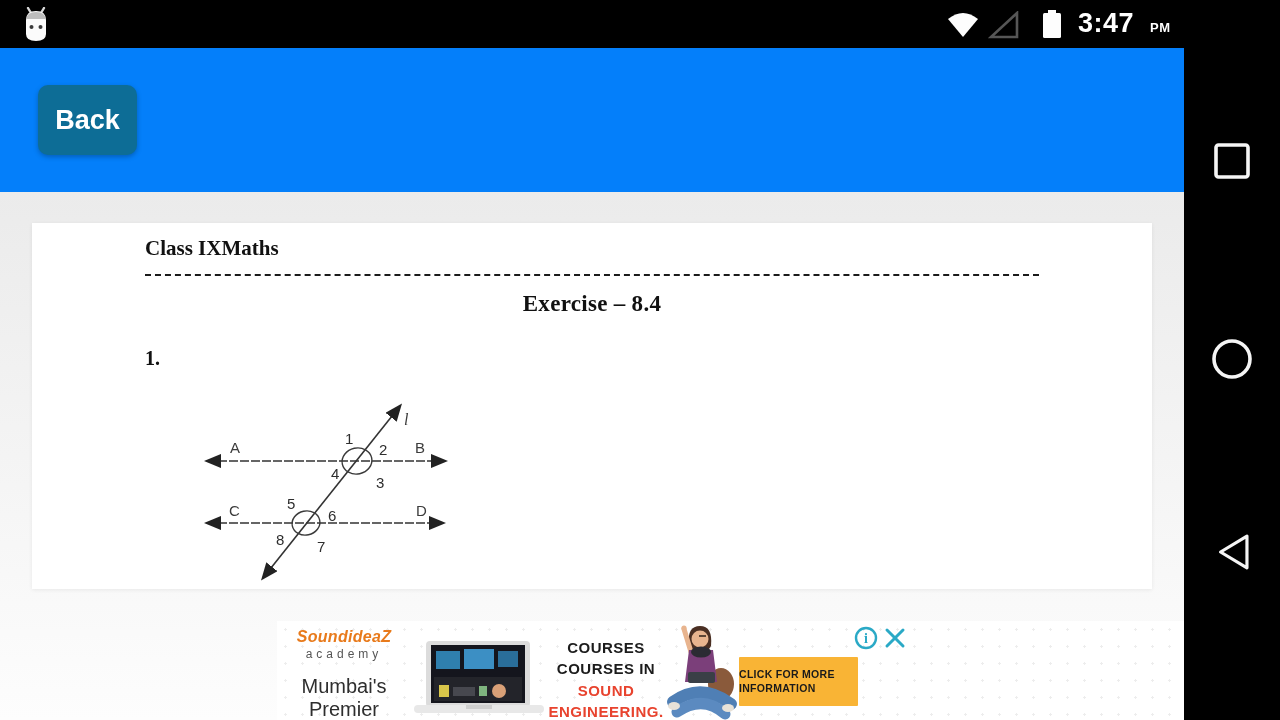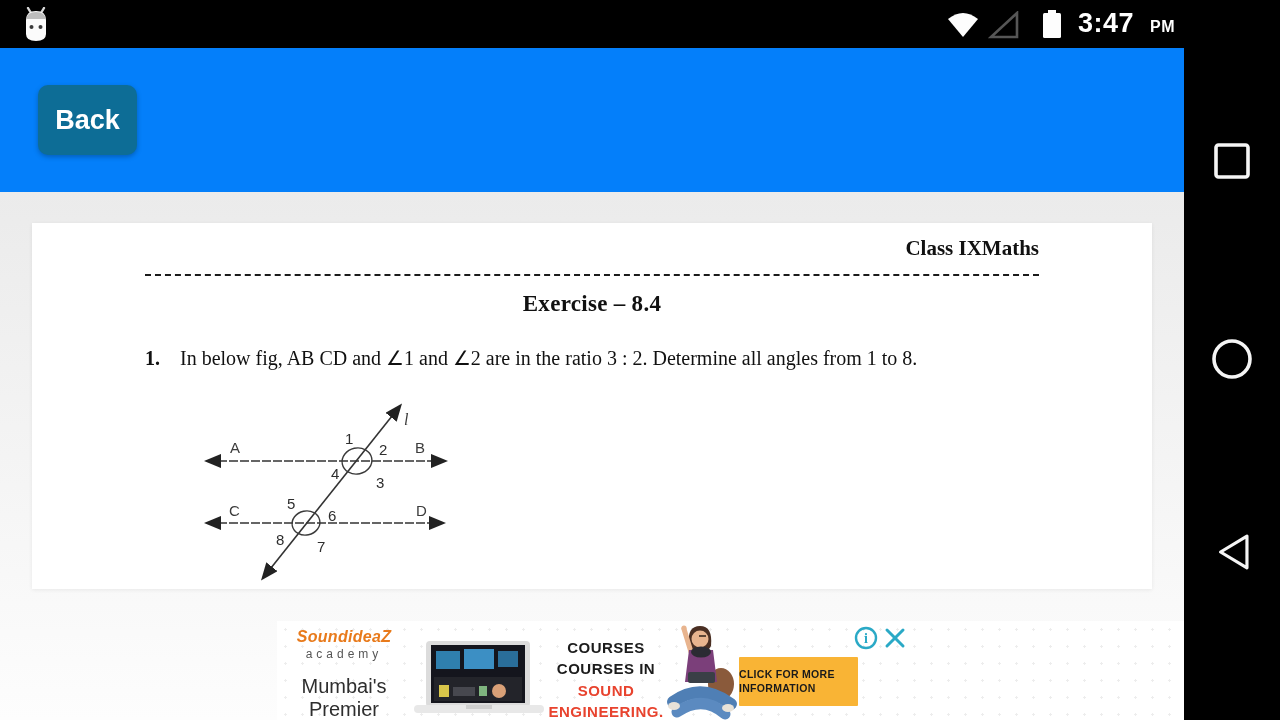--- a/index.html
+++ b/index.html
@@ -5,41 +5,41 @@
   * { margin:0; padding:0; box-sizing:border-box; }
   html,body { width:1280px; height:720px; }
   body {
     position:relative; background:#000; overflow:hidden;
     font-family:"Liberation Sans", sans-serif;
   }
   
   .status-bar { position:absolute; left:0; top:0; width:1280px; height:48px; background:#000; }
   .android-icon { position:absolute; left:20px; top:7px; }
   .sb-time { color:#fff; font-size:27px; font-weight:bold; letter-spacing:0.5px; display:flex; align-items:baseline; gap:16px; position:absolute; left:1078px; top:8px; }
-  .sb-period { font-size:16px; font-weight:bold; }
+  .sb-period { font-size:13px; font-weight:bold; }
   .wifi-i { position:absolute; left:946px; top:11px; }
   .cell-i { position:absolute; left:988px; top:11px; }
   .batt-i { position:absolute; left:1040px; top:8px; }
   
   .app-header { position:absolute; left:0; top:48px; width:1184px; height:148px; background:#047ffa; }
   .back-btn {
     position:absolute; left:38px; top:37px; width:99px; height:70px;
     background:#0d6d96; border:none; border-radius:10px; color:#fff;
     font-family:"Liberation Sans", sans-serif; font-weight:bold; font-size:27px;
     display:flex; align-items:center; justify-content:center; cursor:pointer;
     box-shadow:0 2px 5px rgba(0,0,0,0.25);
   }
   
   .content { position:absolute; left:0; top:192px; width:1184px; height:528px;
     background:linear-gradient(#ebebeb, #fdfdfd); }
   .doc-card { position:absolute; left:32px; top:31px; width:1120px; height:366px;
     background:#fff; box-shadow:0 1px 4px rgba(0,0,0,0.07);
     font-family:"Liberation Serif", serif; color:#111; }
   .doc-inner { padding:13px 113px 0 113px; }
-  .doc-header { display:flex; justify-content:flex-end; align-items:baseline;
+  .doc-header { display:flex; justify-content:flex-start; align-items:baseline;
     font-weight:bold; font-size:21px; }
   .doc-separator { margin-top:13px; border-top:2px dashed #1b1b1b; height:0; }
   .exercise-title { text-align:center; margin-top:15px; font-weight:bold; font-size:23px; letter-spacing:0.3px; }
   .question-row { margin-top:29px; display:flex; font-size:20px; line-height:1.25; }
   .q-num { font-weight:bold; width:35px; flex:0 0 35px; }
   .figure-svg { position:absolute; left:168px; top:175px; }
   .fig-label { font-family:"Liberation Sans", sans-serif; font-size:15px; fill:#3c3c3c; }
   .fig-num { font-family:"Liberation Sans", sans-serif; font-size:15px; fill:#2e2e2e; }
   .fig-l { font-family:"Liberation Serif", serif; font-style:italic; font-size:16px; fill:#3c3c3c; }
   
@@ -107,21 +107,20 @@
   <div class="doc-card">
     <div class="doc-inner">
       <div class="doc-header">
         <span>Class IX</span>
         <span>Maths</span>
       </div>
       <div class="doc-separator"></div>
       <div class="exercise-title">Exercise – 8.4</div>
       <div class="question-row">
         <span class="q-num">1.</span>
-        <span>In below fig, AB CD and ∠1 and ∠2 are in the ratio 3 : 2. Determine all angles from 1 to 8.</span>
       </div>
     </div>
 
     <svg class="figure-svg" width="270" height="192" viewBox="200 398 270 192">
       <defs>
         <marker id="arw" markerWidth="11" markerHeight="9" refX="9" refY="4.5" orient="auto-start-reverse">
           <polygon points="0,0 11,4.5 0,9" fill="#222"></polygon>
         </marker>
       </defs>
 

